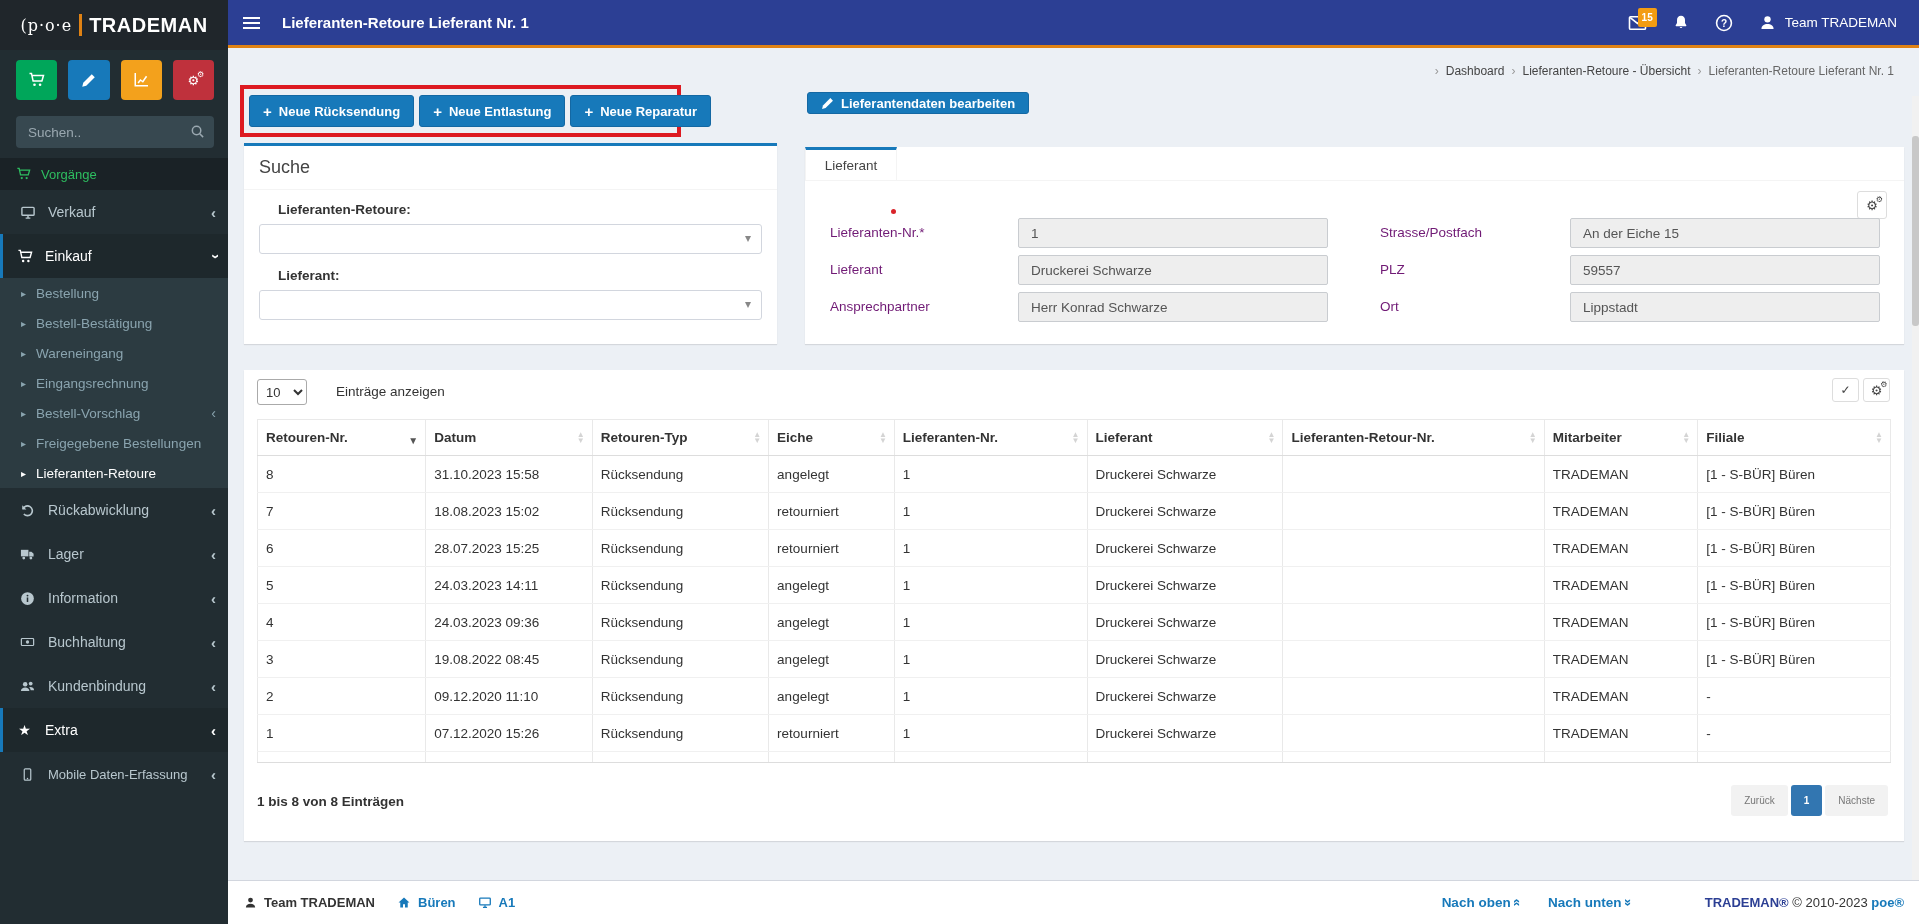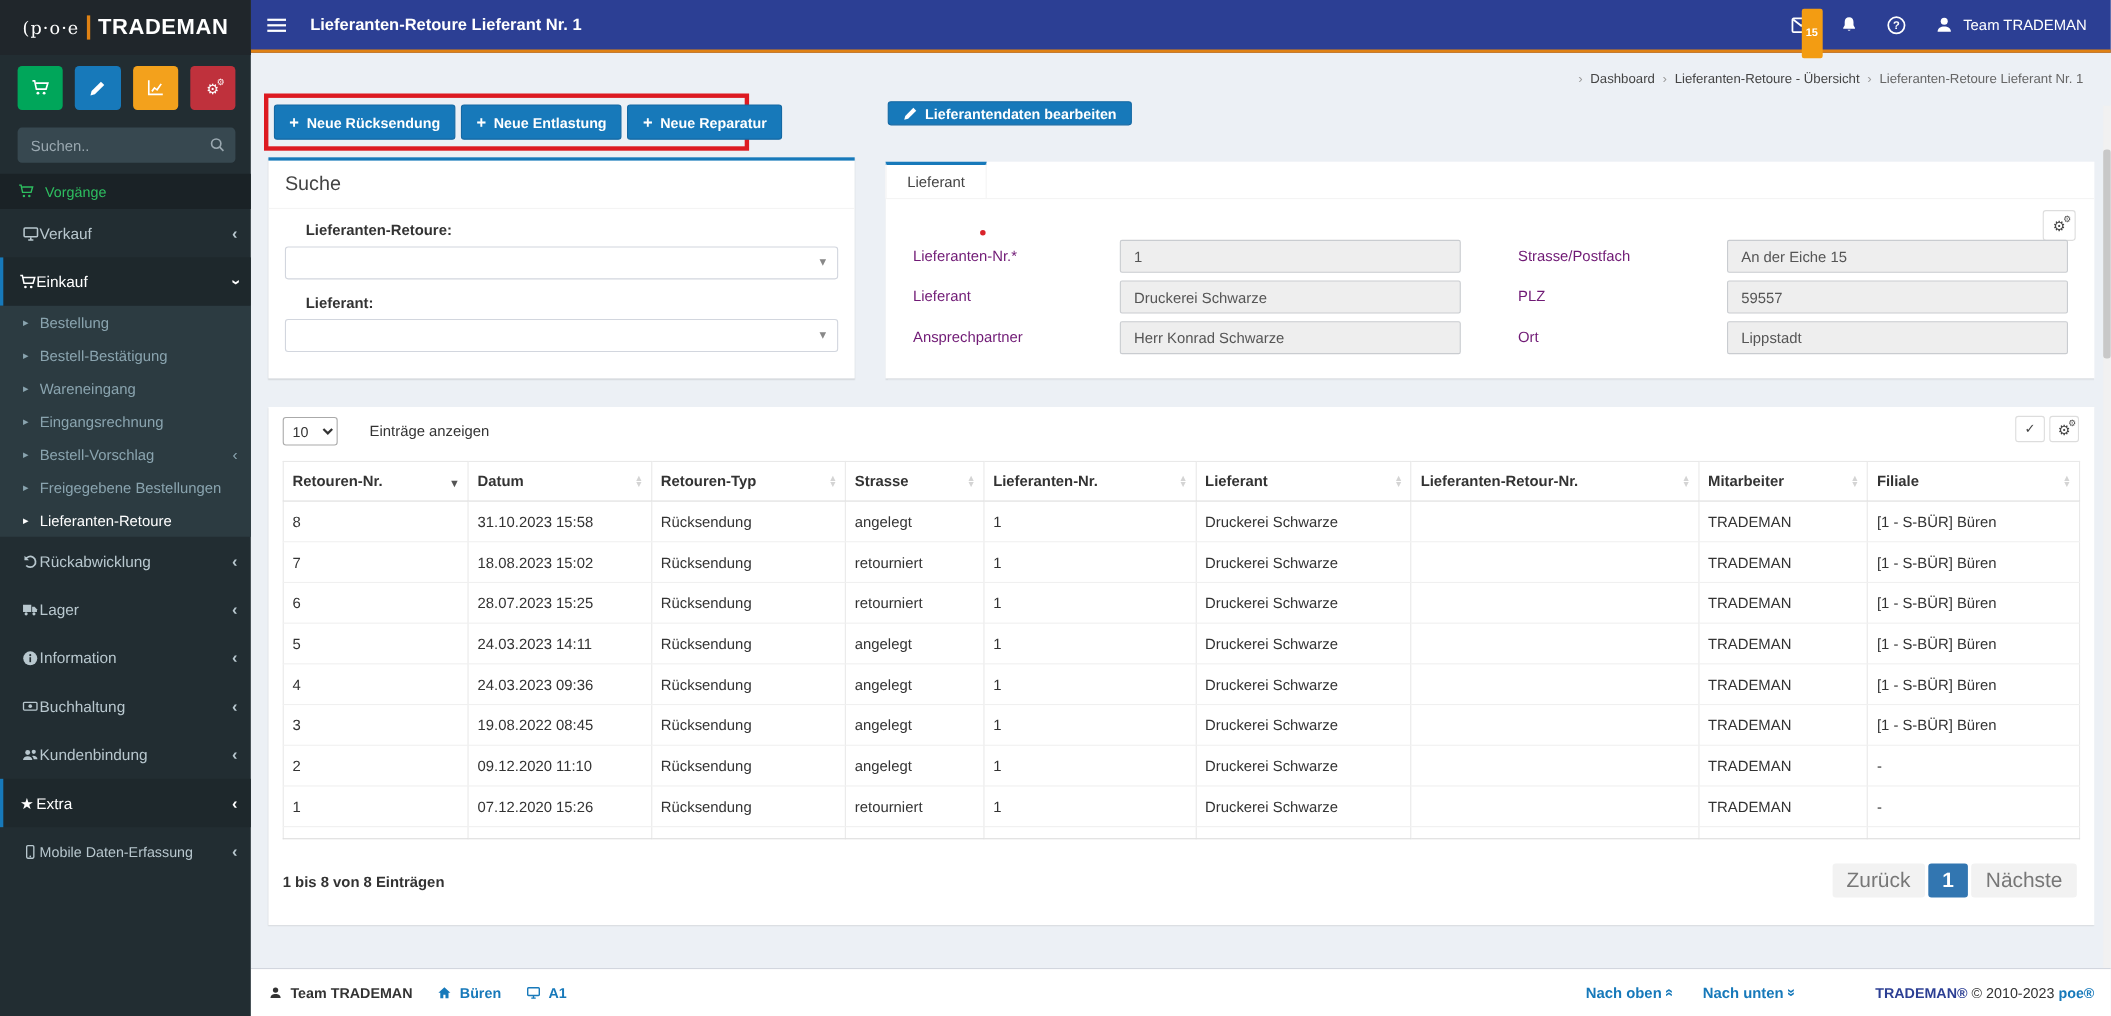--- a/index.html
+++ b/index.html
@@ -14,39 +14,39 @@
   #logo .bar { width:3px; height:22px; background:#e08214; }
   #logo .brand { font-size:20px; font-weight:bold; color:#fff; letter-spacing:.5px; }
   #quick-btns { display:flex; gap:11px; padding:10px 14px 4px 16px; }
   .qbtn { width:42px; height:40px; border-radius:4px; display:flex; align-items:center; justify-content:center; color:#fff; cursor:pointer; }
   .qbtn.green{background:#00a65a}.qbtn.blue{background:#1779ba}.qbtn.yellow{background:#f3a11c}.qbtn.red{background:#bf313c}
   #sidebar-search { margin:12px 14px 10px 16px; position:relative; }
   #sidebar-search input { width:100%; height:32px; background:#374850; border:none; border-radius:4px; color:#ccc; padding:0 30px 0 12px; font-size:13.5px; outline:none; }
   #sidebar-search input::placeholder { color:#9aa8b0; }
   #sidebar-search .mag { position:absolute; right:9px; top:8px; color:#9aa8b0; }
   .menu-header { height:32px; background:#1a2226; color:#2ebe60; display:flex; align-items:center; gap:10px; padding:0 0 0 16px; font-size:13px; margin-top:6px; }
-  .menu-item { height:44px; display:flex; align-items:center; gap:0; padding:0 12px 0 16px; color:#b8c7ce; font-size:14px; cursor:pointer; border-left:3px solid transparent; }
+  .menu-item { height:44px; display:flex; align-items:center; gap:12px; padding:0 12px 0 16px; color:#b8c7ce; font-size:14px; cursor:pointer; border-left:3px solid transparent; }
   .menu-item .mi-icon { width:17px; display:flex; justify-content:center; flex:none; }
   .menu-item .mi-label { flex:1; }
   .menu-item .chev { color:#b8c7ce; font-size:15px; font-weight:bold; }
   .menu-item.active { background:#1e282c; color:#fff; border-left-color:#1779ba; padding-left:13px; }
   .menu-item.active .chev { color:#fff; }
   #submenu { background:#2c3b41; }
   .sub-item { height:30px; display:flex; align-items:center; gap:10px; padding-left:21px; color:#8aa4af; font-size:13.5px; cursor:pointer; }
   .sub-item .caret { font-size:10px; }
   .sub-item.active { color:#fff; }
 
   
   #topbar { position:absolute; left:228px; right:0; top:0; height:48px; background:#2c3f94; border-bottom:3px solid #e08214; display:flex; align-items:center; color:#fff; z-index:2; }
   #hamburger { width:46px; height:45px; display:flex; align-items:center; justify-content:center; cursor:pointer; }
   #hamburger .bars div { width:17px; height:2px; background:#fff; margin:3px 0; }
   #page-title { font-size:15px; font-weight:bold; margin-left:8px; }
   #topbar-right { margin-left:auto; display:flex; align-items:center; gap:26px; padding-right:22px; }
   .top-icon { position:relative; color:#fff; cursor:pointer; display:flex; }
-  .badge { position:absolute; top:-7px; right:-10px; background:#f39c12; color:#fff; font-size:10px; font-weight:bold; padding:17px 4px; border-radius:2px; }
+  .badge { position:absolute; top:-7px; right:-10px; background:#f39c12; color:#fff; font-size:10px; font-weight:bold; padding:4px 4px; border-radius:2px; }
   #top-user { display:flex; align-items:center; gap:9px; cursor:pointer; }
   #top-user .uname { font-size:13.5px; }
 
   
   #content { position:absolute; left:228px; top:48px; right:0; bottom:44px; background:#ecf0f5; overflow:hidden; z-index:1; }
   #breadcrumb { position:absolute; top:16px; right:25px; font-size:12px; color:#999; display:flex; gap:7px; align-items:center; }
   #breadcrumb a { color:#444; text-decoration:none; cursor:pointer; }
   #breadcrumb .bc-last { color:#666; }
 
   #annotation-box { position:absolute; left:12px; top:37px; width:441px; height:52px; border:4px solid #dd1a21; display:flex; align-items:center; gap:5px; padding:0 5px; }
@@ -80,21 +80,21 @@
 
   #data-table { position:absolute; left:13px; right:13px; top:49px; border-collapse:collapse; width:calc(100% - 26px); table-layout:fixed; }
   #data-table th { font-weight:bold; font-size:13.5px; text-align:left; padding:10px 22px 10px 8px; border-bottom:1px solid #ddd; border-right:1px solid #e9e9e9; border-top:1px solid #e9e9e9; position:relative; cursor:pointer; }
   #data-table th:first-child, #data-table td:first-child { border-left:1px solid #e9e9e9; }
   #data-table td { font-size:13.5px; color:#333; padding:10px 8px; border-bottom:1px solid #f0f0f0; border-right:1px solid #e9e9e9; height:37px; }
   #data-table tfoot td { height:11px; padding:0; border-bottom:1px solid #ddd; }
   .sort { position:absolute; right:7px; top:50%; transform:translateY(-50%); display:flex; flex-direction:column; line-height:6px; font-size:8px; color:#d4d4d4; }
   .sort .on { color:#555; }
   #table-info { position:absolute; left:13px; top:424px; font-weight:600; font-size:13.5px; color:#333; }
   #pagination { position:absolute; right:16px; top:415px; display:flex; gap:3px; }
-  .page-btn { height:31px; display:flex; align-items:center; justify-content:center; padding:0 13px; font-size:19px; border-radius:3px; cursor:pointer; }
+  .page-btn { height:31px; display:flex; align-items:center; justify-content:center; padding:0 13px; font-size:10px; border-radius:3px; cursor:pointer; }
   .page-btn.plain { background:#f2f2f2; color:#777; }
   .page-btn.current { background:#3276b1; color:#fff; font-weight:bold; }
 
   
   #footer { position:absolute; left:228px; right:0; bottom:0; height:44px; background:#fff; border-top:1px solid #d2d6de; display:flex; align-items:center; padding:0 15px 0 16px; z-index:2; }
   .foot-item { display:flex; align-items:center; gap:7px; margin-right:22px; font-size:13px; }
   .foot-item.dark { color:#333; font-weight:600; }
   .foot-link { color:#1779ba; font-weight:600; text-decoration:none; cursor:pointer; }
   #footer-nav { margin-left:auto; display:flex; gap:26px; margin-right:72px; }
   .dblchev { display:inline-block; transform:rotate(90deg); font-weight:bold; }
@@ -450,21 +450,21 @@
                   <span class="on" style="font-size:10px">▼</span>
                 </span></th>
             <th><span>Datum</span><span class="sort">
                   <span>▲</span>
                   <span>▼</span>
                 </span></th>
             <th><span>Retouren-Typ</span><span class="sort">
                   <span>▲</span>
                   <span>▼</span>
                 </span></th>
-            <th><span>Strasse</span><span class="sort">
+            <th><span>Eiche</span><span class="sort">
                   <span>▲</span>
                   <span>▼</span>
                 </span></th>
             <th><span>Lieferanten-Nr.</span><span class="sort">
                   <span>▲</span>
                   <span>▼</span>
                 </span></th>
             <th><span>Lieferant</span><span class="sort">
                   <span>▲</span>
                   <span>▼</span>

